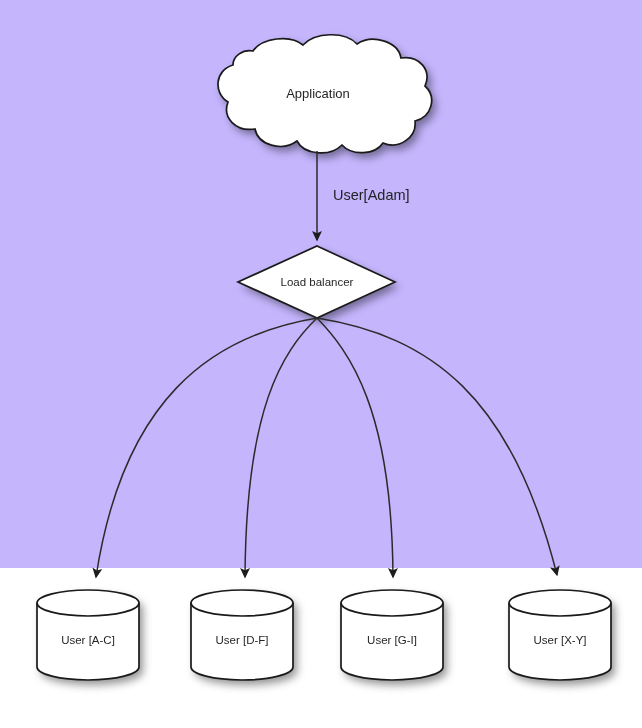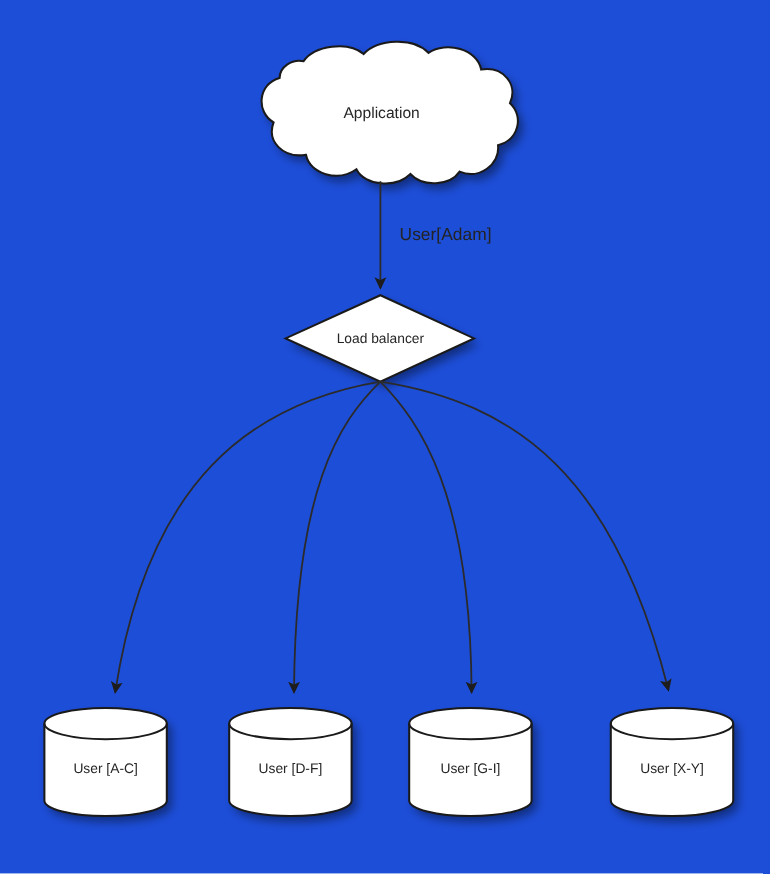--- a/index.html
+++ b/index.html
@@ -10,22 +10,22 @@
   }
   body {
     width: 642px;
     height: 728px;
     font-family: "Liberation Sans", "DejaVu Sans", sans-serif;
     overflow: hidden;
   }
   #diagram-root {
     position: relative;
     width: 642px;
-    height: 728px;
-    background: #1d4ed8;
+    height: 568px;
+    background: #c4b5fd;
   }
   svg#diagram-canvas {
     position: absolute;
     top: 0;
     left: 0;
     width: 642px;
     height: 728px;
     display: block;
   }
   .shape-fill {

